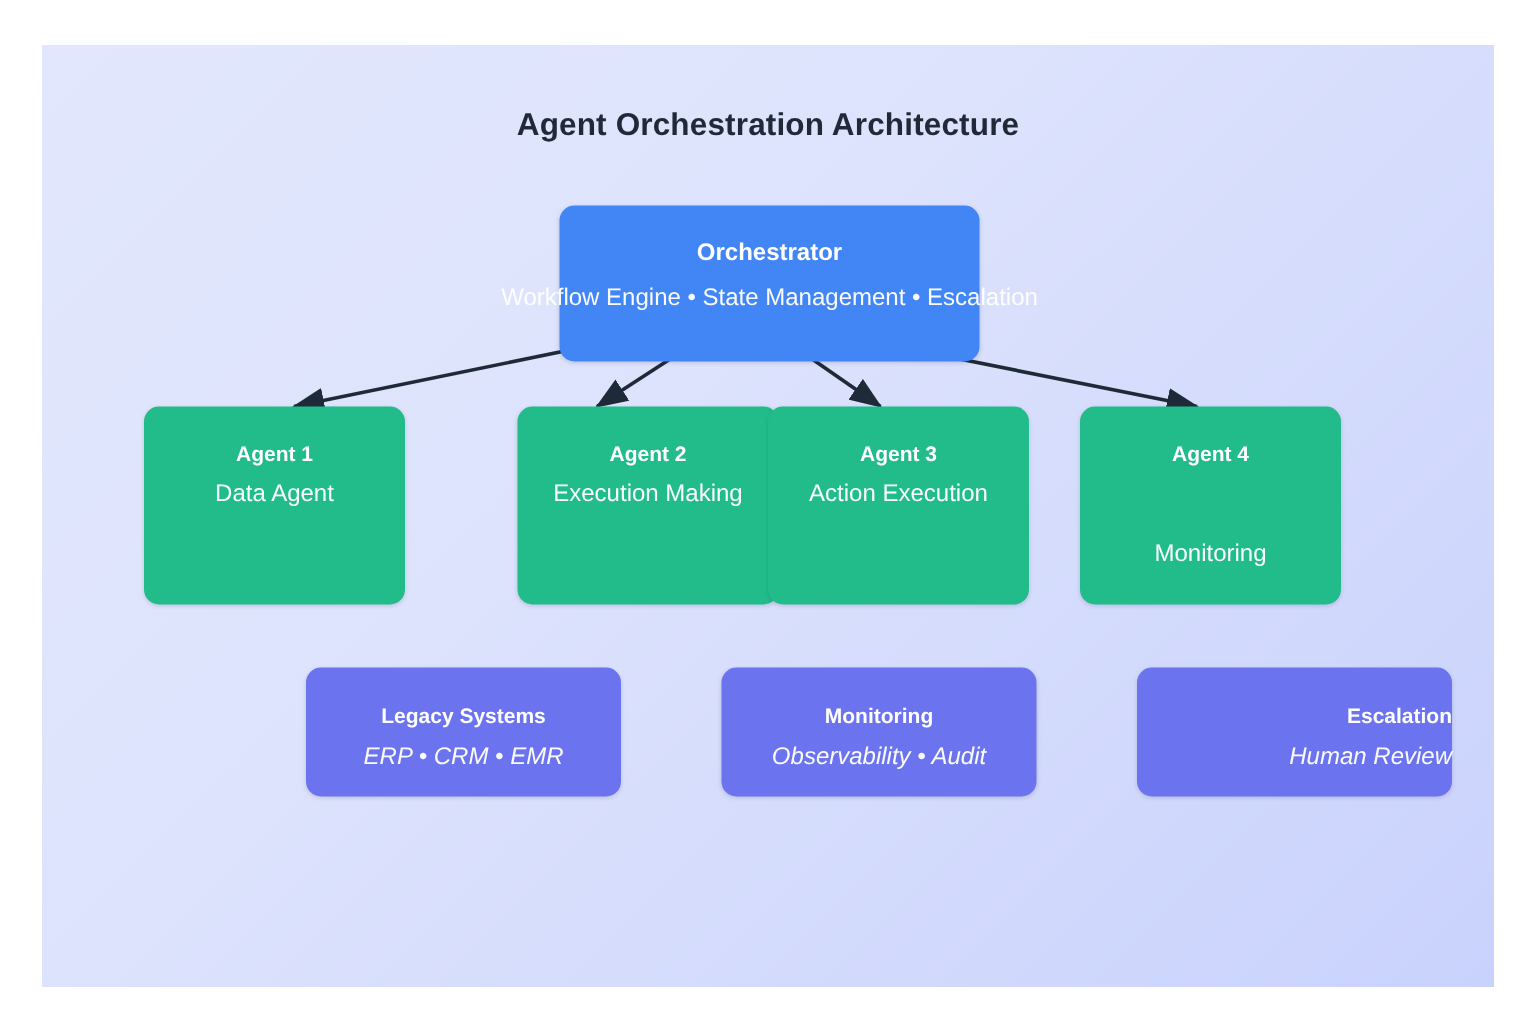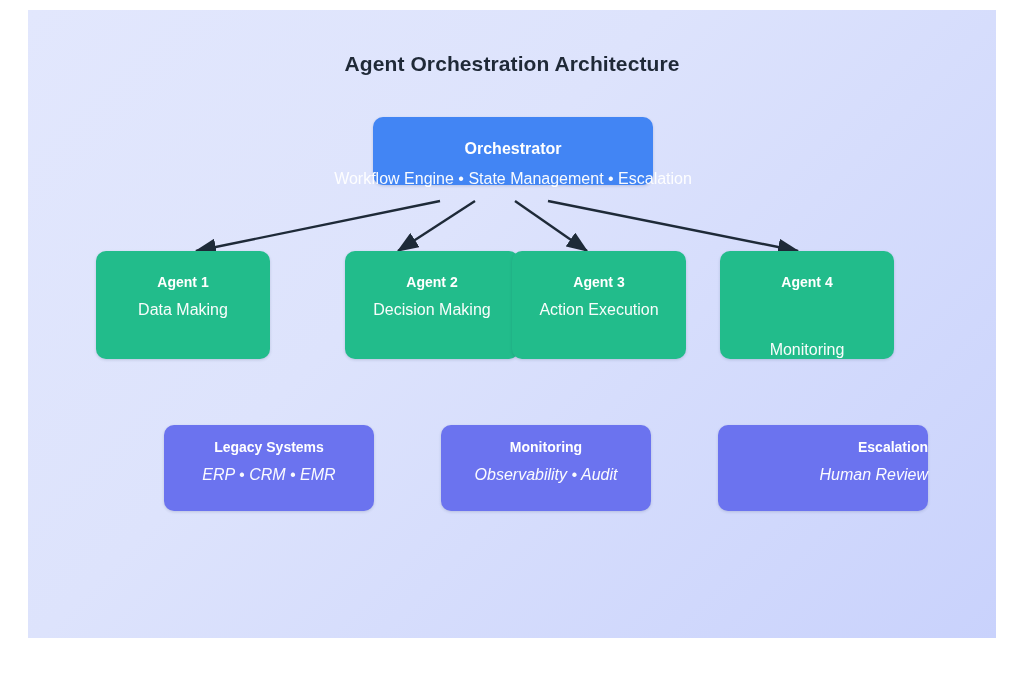--- a/index.html
+++ b/index.html
@@ -15,21 +15,21 @@
   }
   #stage {
     position: relative;
     width: 1024px;
     height: 678px;
     background: #ffffff;
   }
   #canvas {
     position: absolute;
     left: 28px;
-    top: 10px;
+    top: 30px;
     width: 968px;
     height: 628px;
     background: linear-gradient(135deg, #e2e7fd 0%, #dde3fc 40%, #c9d2fc 100%);
   }
   #diagram-title {
     position: absolute;
     left: 0;
     top: 42px;
     width: 968px;
     text-align: center;
@@ -59,48 +59,49 @@
     font-weight: normal;
     line-height: 1;
     white-space: nowrap;
     opacity: 0.97;
   }
   
   #node-orchestrator {
     left: 345px;
     top: 107px;
     width: 280px;
-    height: 68px;
+    height: 104px;
     background: #4285f4;
     padding-top: 24px;
   }
   #node-orchestrator .node-title { font-size: 16px; }
   #node-orchestrator .node-sub { margin-top: 14px; }
 
   
   .agent {
     top: 241px;
     width: 174px;
-    height: 108px;
+    height: 132px;
     background: #22bc8b;
     padding-top: 24px;
   }
   .agent .node-sub { margin-top: 13px; }
   #node-agent-1 { left: 68px; }
   #node-agent-2 { left: 276px; margin-left: 41px; }
   #node-agent-3 { left: 484px; }
   #node-agent-4 { left: 692px; gap: 40px; }
 
   
   .support {
     top: 415px;
     width: 210px;
     height: 86px;
     background: #6b73ef;
-    padding-top: 15px;
+    padding-top: 25px;
+    margin-left: 40px;
   }
   .support .node-sub { margin-top: 13px; font-style: italic; }
   #node-legacy-systems { left: 136px; }
   #node-monitoring { left: 413px; }
   #node-escalation { left: 690px; align-items: flex-end; }
 
   #connector-layer {
     position: absolute;
     left: 0;
     top: 0;
@@ -131,26 +132,26 @@
       </g>
     </svg>
 
     <div class="node" id="node-orchestrator">
       <div class="node-title">Orchestrator</div>
       <div class="node-sub">Workflow Engine • State Management • Escalation</div>
     </div>
 
     <div class="node agent" id="node-agent-1">
       <div class="node-title">Agent 1</div>
-      <div class="node-sub">Data Making</div>
+      <div class="node-sub">Data Agent</div>
     </div>
 
     <div class="node agent" id="node-agent-2">
       <div class="node-title">Agent 2</div>
-      <div class="node-sub">Decision Making</div>
+      <div class="node-sub">Execution Making</div>
     </div>
 
     <div class="node agent" id="node-agent-3">
       <div class="node-title">Agent 3</div>
       <div class="node-sub">Action Execution</div>
     </div>
 
     <div class="node agent" id="node-agent-4">
       <div class="node-title">Agent 4</div>
       <div class="node-sub">Monitoring</div>

